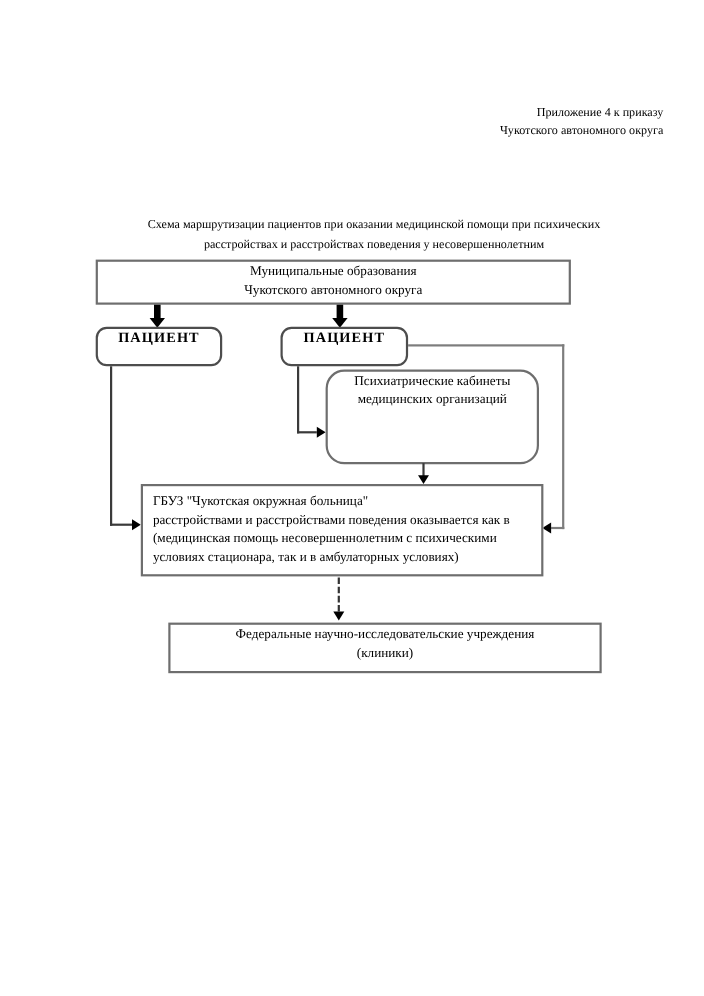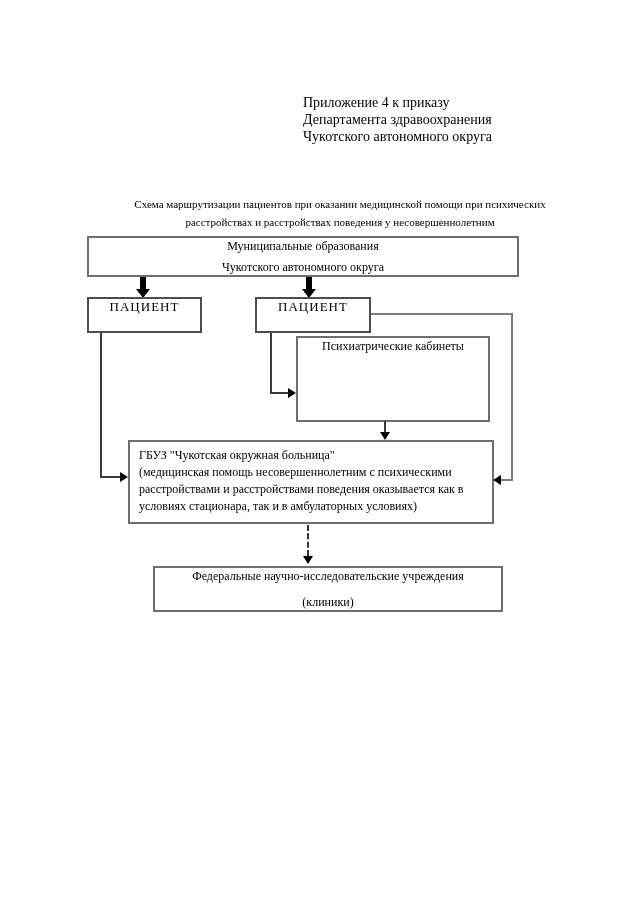--- a/index.html
+++ b/index.html
@@ -9,44 +9,44 @@
     font-family:"Liberation Serif", serif;
     color:#000;
     position:relative;
     overflow:hidden;
   }
   #page { position:absolute; left:0; top:0; width:640px; height:905px; background:#fff; }
 
   
   #appendix-header {
     position:absolute; top:94px; right:37px; width:300px;
-    text-align:left; font-size:14px; line-height:17px;
+    text-align:right; font-size:11px; line-height:17px;
   }
   #doc-title {
     position:absolute; top:195px; left:45px; width:590px;
     text-align:center; font-size:11px; line-height:18px;
   }
 
   
   .box {
     position:absolute; box-sizing:border-box; background:#fff;
     border:2px solid #6e6e6e;
-    display:flex; flex-direction:column; justify-content:space-between;
+    display:flex; flex-direction:column; justify-content:flex-start;
     text-align:center; font-size:12px; line-height:16.5px; color:#000;
   }
   #box-municipal  { left:87px;  top:236px; width:432px; height:41px; }
-  #box-psychiatric{ left:296px; top:336px; width:194px; height:86px; line-height:16px; }
+  #box-psychiatric{ left:296px; top:336px; width:194px; height:86px; line-height:16px;border-radius:17px; }
   #box-hospital   { left:128px; top:440px; width:366px; height:84px;
                     justify-content:flex-start; text-align:left;
                     padding:5px 6px 0 9px; line-height:17px; }
-  #box-federal    { left:153px; top:566px; width:350px; height:46px; }
+  #box-federal    { left:153px; top:566px; width:394px; height:46px; }
 
   .rounded {
-    border-radius:0; border:2px solid #4d4d4d;
-    font-size:13px; letter-spacing:1px;
+    border-radius:10px; border:2px solid #4d4d4d;
+    font-size:13px; letter-spacing:1px;font-weight:bold;
   }
   #box-patient-left  { left:87px;  top:297px; width:115px; height:36px; }
   #box-patient-right { left:255px; top:297px; width:116px; height:36px; }
 
   
   .ta-shaft { position:absolute; width:6px; height:13px; background:#000; }
   .ta-head  { position:absolute; width:0; height:0;
               border-left:7px solid transparent; border-right:7px solid transparent;
               border-top:9px solid #000; }
   #ta1-shaft { left:140px; top:277px; }
@@ -87,21 +87,20 @@
   #ah-l4 { left:120px; top:472px; }
   #ah-l5 { left:303px; top:556px; }
 </style>
 </head>
 <body>
 
 <div id="page">
 
   <div id="appendix-header">
     <div>Приложение 4 к приказу</div>
-    <div>Департамента здравоохранения</div>
     <div>Чукотского автономного округа</div>
   </div>
 
   <div id="doc-title">
     <div>Схема маршрутизации пациентов при оказании медицинской помощи при психических</div>
     <div>расстройствах и расстройствах поведения у несовершеннолетним</div>
   </div>
 
   <div class="box" id="box-municipal">
     <div>Муниципальные образования</div>
@@ -124,33 +123,34 @@
   <div class="vline light" id="l1-v"></div>
   <div class="hline light" id="l1-h2"></div>
   <div class="ah-left" id="ah-l1"></div>
 
   <div class="vline" id="l2-v"></div>
   <div class="hline" id="l2-h"></div>
   <div class="ah-right" id="ah-l2"></div>
 
   <div class="box" id="box-psychiatric">
     <div>Психиатрические кабинеты</div>
+    <div>медицинских организаций</div>
   </div>
 
   <div class="vline" id="l3-v"></div>
   <div class="ah-down" id="ah-l3"></div>
 
   <div class="vline" id="l4-v"></div>
   <div class="hline" id="l4-h"></div>
   <div class="ah-right" id="ah-l4"></div>
 
   <div class="box" id="box-hospital">
     <div>ГБУЗ "Чукотская окружная больница"</div>
+    <div>расстройствами и расстройствами поведения оказывается как в</div>
     <div>(медицинская помощь несовершеннолетним с психическими</div>
-    <div>расстройствами и расстройствами поведения оказывается как в</div>
     <div>условиях стационара, так и в амбулаторных условиях)</div>
   </div>
 
   <div id="l5-dash"></div>
   <div class="ah-down" id="ah-l5"></div>
 
   <div class="box" id="box-federal">
     <div>Федеральные научно-исследовательские учреждения</div>
     <div>(клиники)</div>
   </div>

